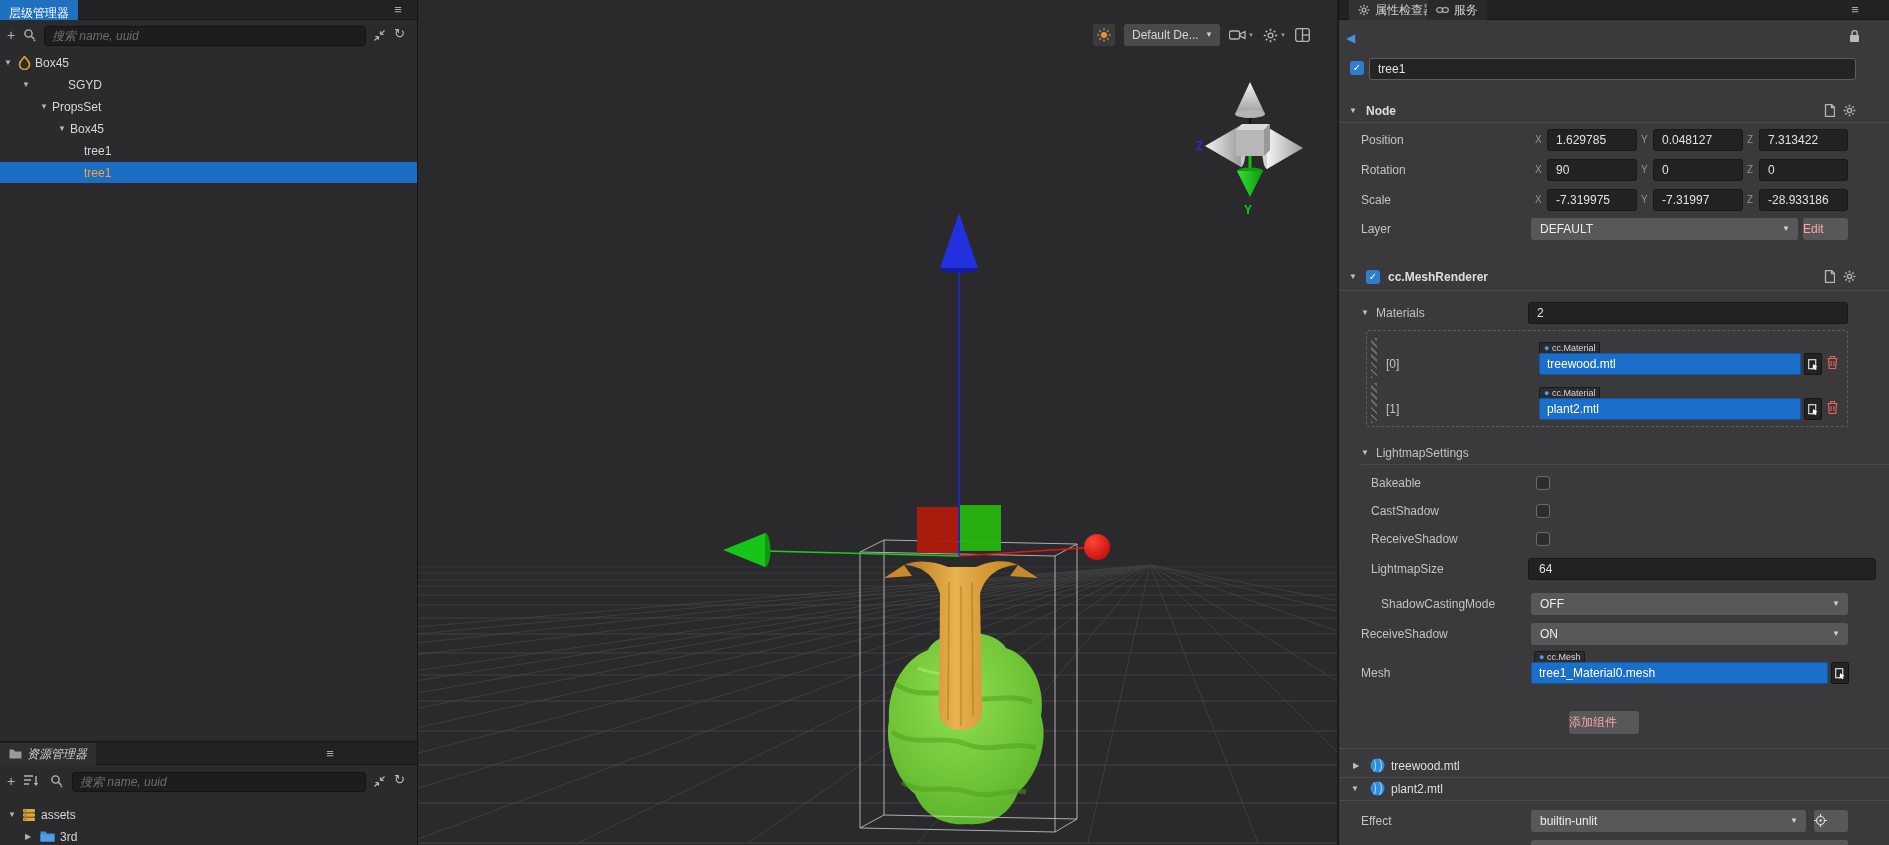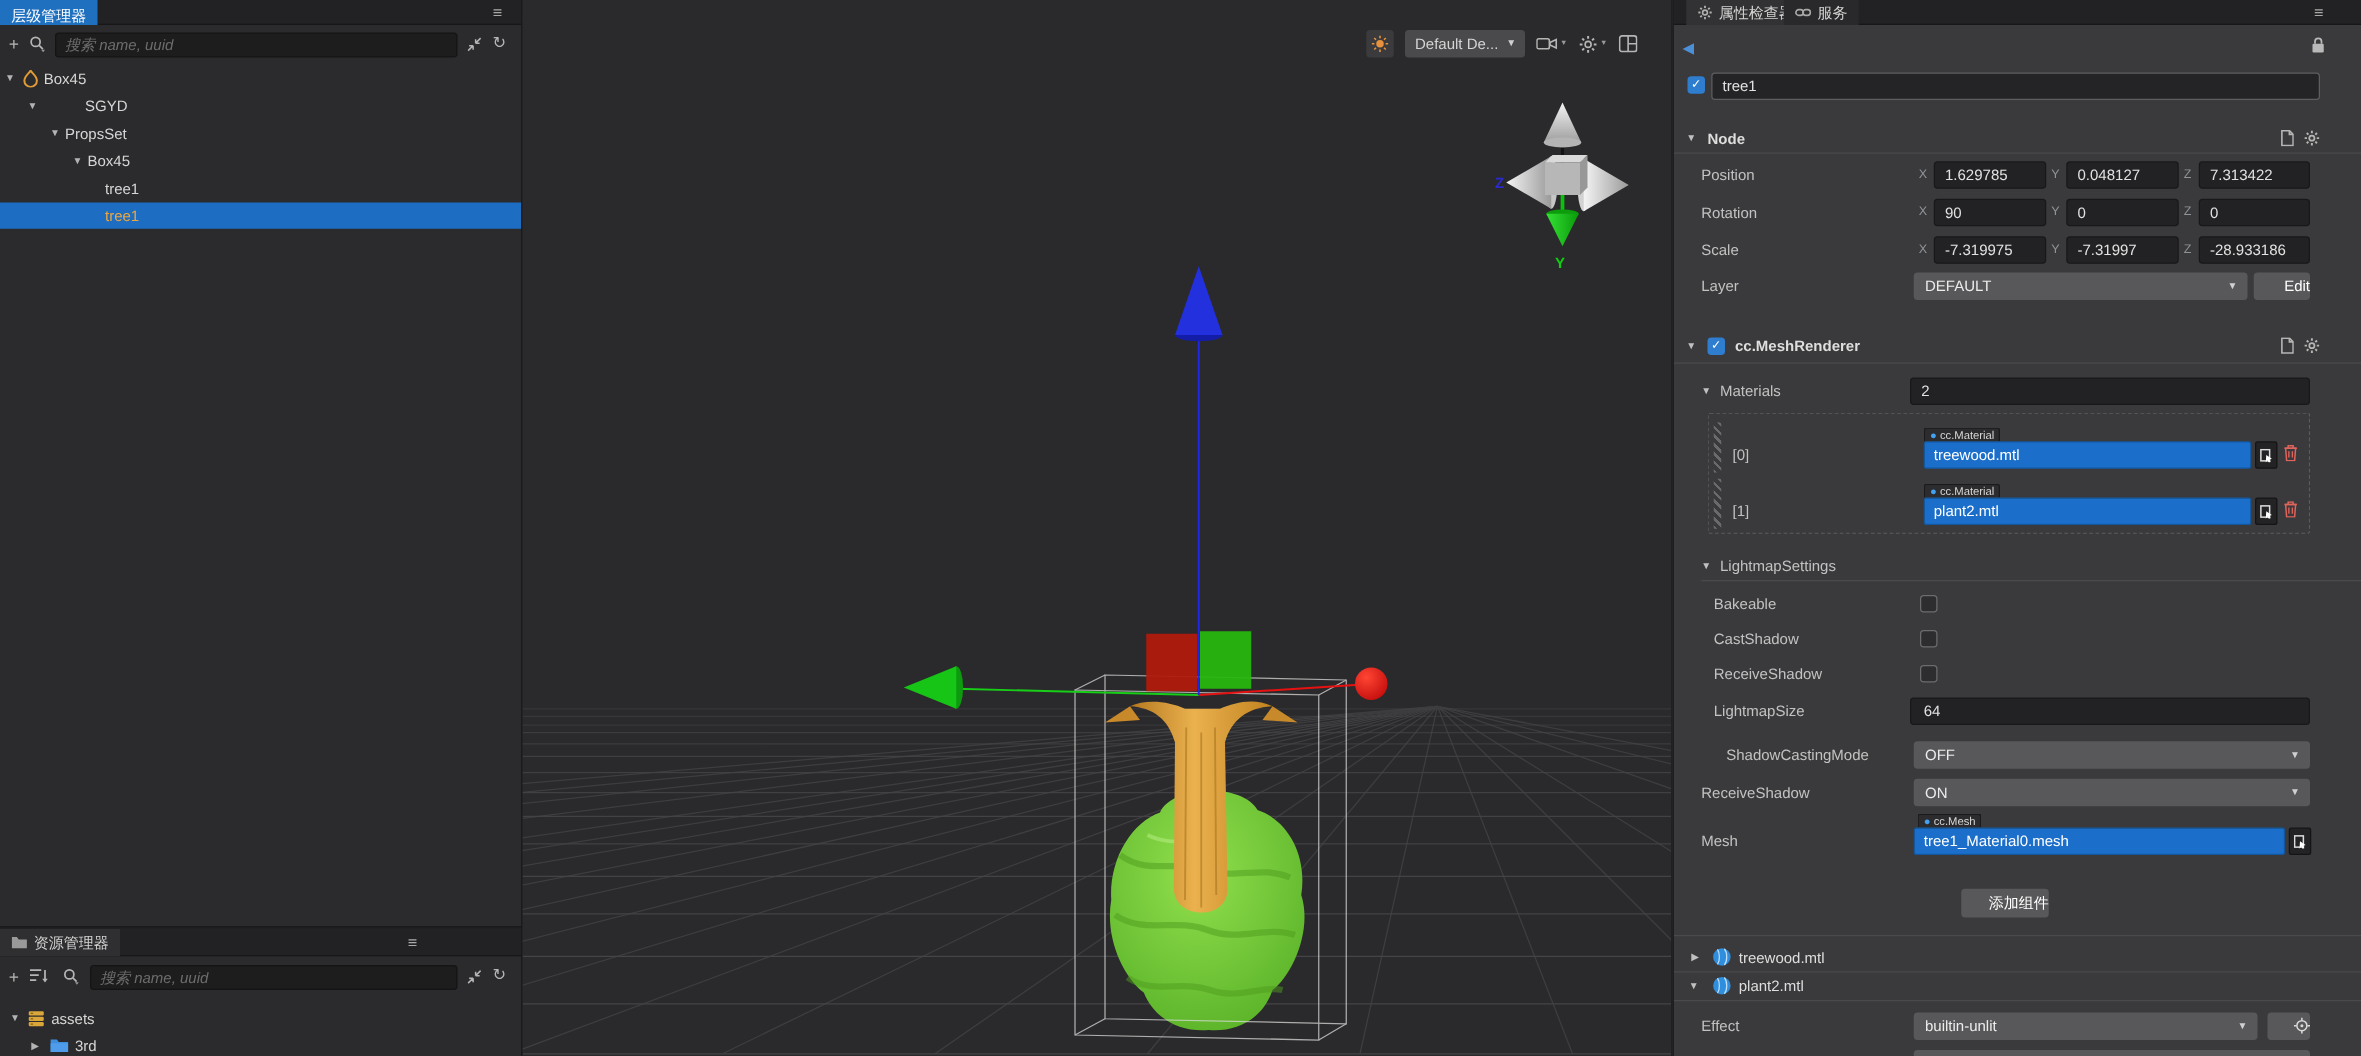--- a/index.html
+++ b/index.html
@@ -36,22 +36,22 @@
   .divider { position:absolute; left:0; right:0; height:1px; background:#4a4a4c; }
   .lbl { position:absolute; color:#c2c2c2; line-height:22px; }
   .sec-title { position:absolute; color:#dedede; line-height:22px; }
   .sec-caret { position:absolute; font-size:8px; color:#c0c0c0; line-height:22px; }
   .axis-lbl { position:absolute; color:#909498; font-size:10px; line-height:22px; }
   .field { position:absolute; height:22px; background:#222224; border:1px solid #18181a; border-radius:3px;
            color:#e2e2e2; line-height:20px; padding:0 8px; }
   .dd { position:absolute; height:22px; background:#58585a; border-radius:3px; color:#ececec;
         line-height:22px; padding:0 9px; cursor:pointer; }
   .dd .ar { position:absolute; right:8px; top:0; font-size:8px; color:#d0d0d0; line-height:22px; }
-  .btn { position:absolute; height:22px; background:#58585a; border-radius:3px; color:#ffffff;
-         text-align:right; line-height:22px; cursor:pointer; }
+  .btn { position:absolute; height:22px; background:#58585a; border-radius:3px; color:#fca5a5;
+         text-align:left; line-height:22px; cursor:pointer; }
   .cb { position:absolute; width:14px; height:14px; border-radius:3px; }
   .cb.on { background:#2e7dce; color:#fff; font-size:10px; line-height:14px; text-align:center; }
   .cb.off { background:#2d2d2f; border:1px solid #6c6c6e; }
   .asset-tag { position:absolute; height:11px; background:#2c2c2e; border:1px solid #1a1a1c; border-bottom:none;
                border-radius:2px 2px 0 0; font-size:9px; line-height:10px; color:#d8d8d8; padding:0 4px; }
   .asset-tag .dot { color:#44a0f0; }
   .asset-field { position:absolute; height:22px; background:#1b6fca; border:1px solid #13589f; border-radius:2px;
                  color:#fff; line-height:20px; padding:0 7px; overflow:hidden; white-space:nowrap; }
   .asset-btn { position:absolute; width:18px; height:22px; background:#232325; border:1px solid #141416;
                border-radius:2px; display:flex; align-items:center; justify-content:center; cursor:pointer; }
@@ -118,21 +118,21 @@
   <div class="hrow" style="top:140px;">
     <span class="tlabel" style="left:84px;">tree1</span>
   </div>
   <div class="hrow sel" style="top:162px; height:21px;">
     <span class="tlabel" style="left:84px;">tree1</span>
   </div>
 </div>
 
 <div class="panel" style="left:0; top:743px; width:418px; height:102px; background:#2b2b2d; border-right:1px solid #161618;">
   <div class="tabbar" style="height:22px;">
-    <div class="tab lit" style="left:0; height:22px;">
+    <div class="tab lit" style="left:0; height:22px;font-style:italic;">
       <svg width="13" height="12" viewBox="0 0 13 12">
           <path d="M0.5 1.5h4l1.5 2h6.5v7h-12z" fill="#9a9a9a"></path>
         </svg>
       <span>资源管理器</span>
     </div>
     <span class="menu-btn" style="left:322px; top:3px;">≡</span>
   </div>
   <div class="ptoolbar" style="top:25px;">
     <span class="tool-ic" style="left:7px; top:5px; font-size:14px;">+</span>
     <svg class="tool-ic" style="left:24px; top:7px;" width="16" height="13" viewBox="0 0 16 13">
@@ -510,21 +510,21 @@
   <span class="sec-caret" style="left:22px; top:442px;">▼</span>
   <span class="lbl" style="left:37px; top:442px;">LightmapSettings</span>
   <div class="divider" style="top:464px; left:22px;"></div>
   <span class="lbl" style="left:32px; top:472px;">Bakeable</span>
   <span class="cb off" style="left:197px; top:476px;"></span>
   <span class="lbl" style="left:32px; top:500px;">CastShadow</span>
   <span class="cb off" style="left:197px; top:504px;"></span>
   <span class="lbl" style="left:32px; top:528px;">ReceiveShadow</span>
   <span class="cb off" style="left:197px; top:532px;"></span>
   <span class="lbl" style="left:32px; top:558px;">LightmapSize</span>
-  <div class="field" style="left:189px; top:558px; width:320px;padding-left:10px;"><span>64</span></div>
+  <div class="field" style="left:189px; top:558px; width:348px;padding-left:10px;"><span>64</span></div>
 
   <span class="lbl" style="left:30px; top:593px;margin-left:12px;">ShadowCastingMode</span>
   <div class="dd" style="left:192px; top:593px; width:317px;">
     <span>OFF</span>
     <span class="ar">▼</span>
   </div>
   <span class="lbl" style="left:22px; top:623px;">ReceiveShadow</span>
   <div class="dd" style="left:192px; top:623px; width:317px;">
     <span>ON</span>
     <span class="ar">▼</span>

